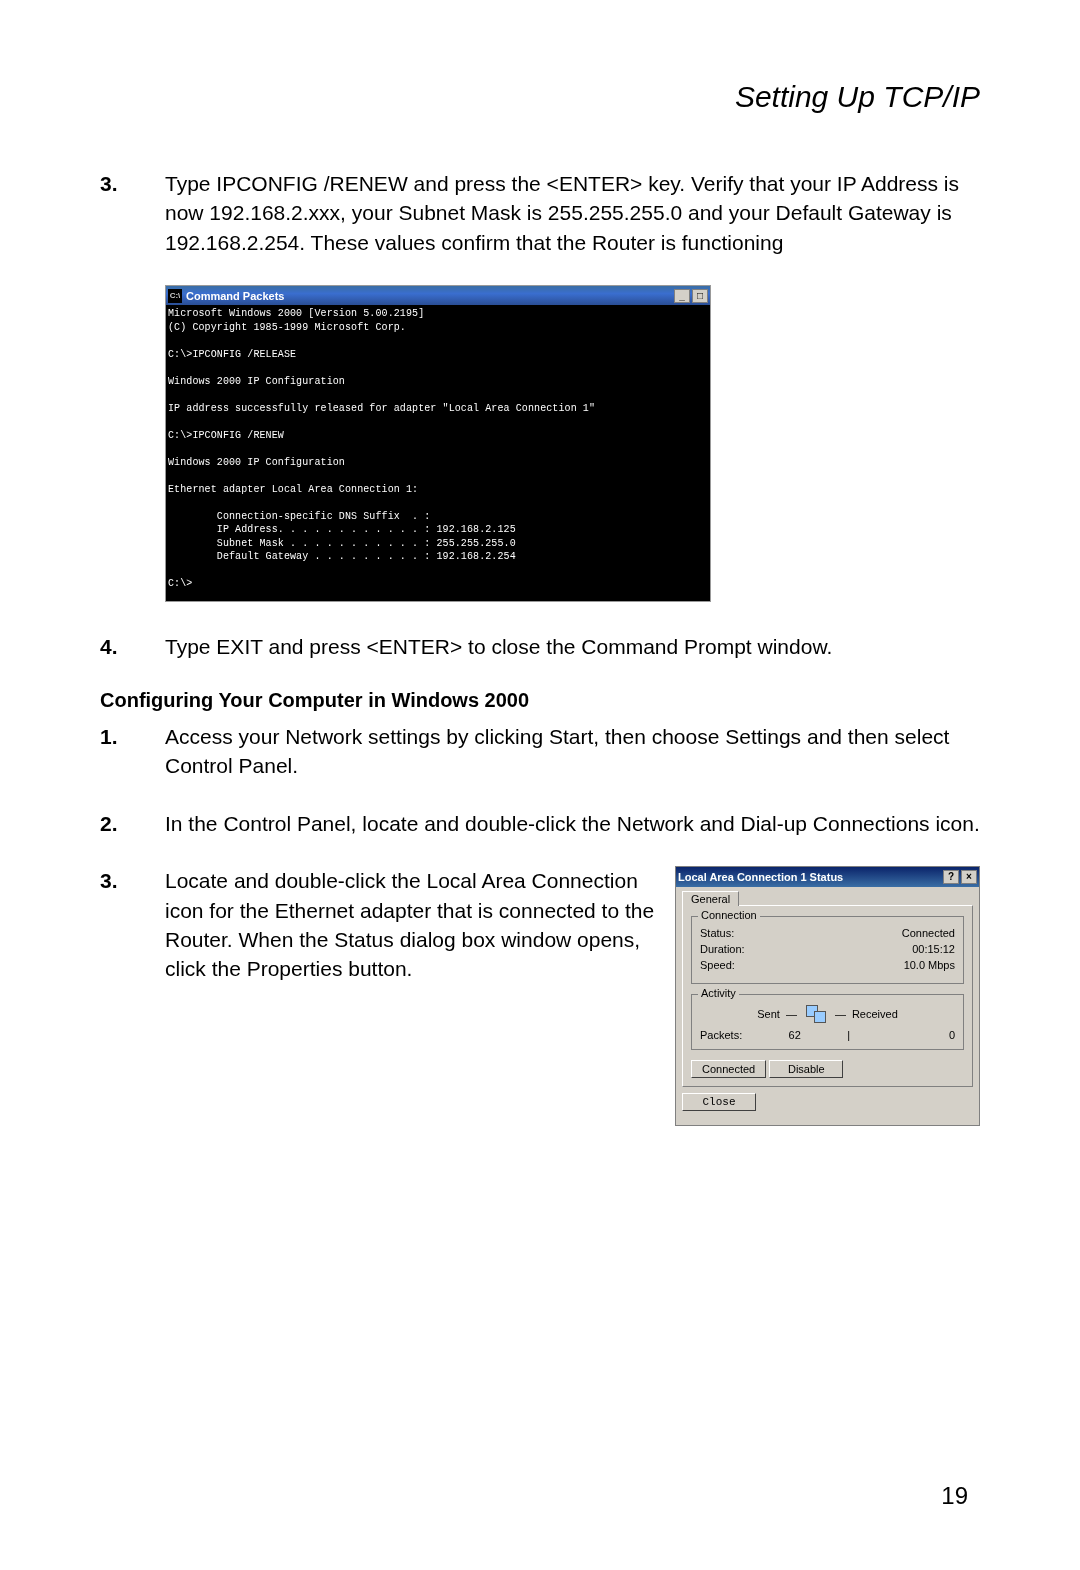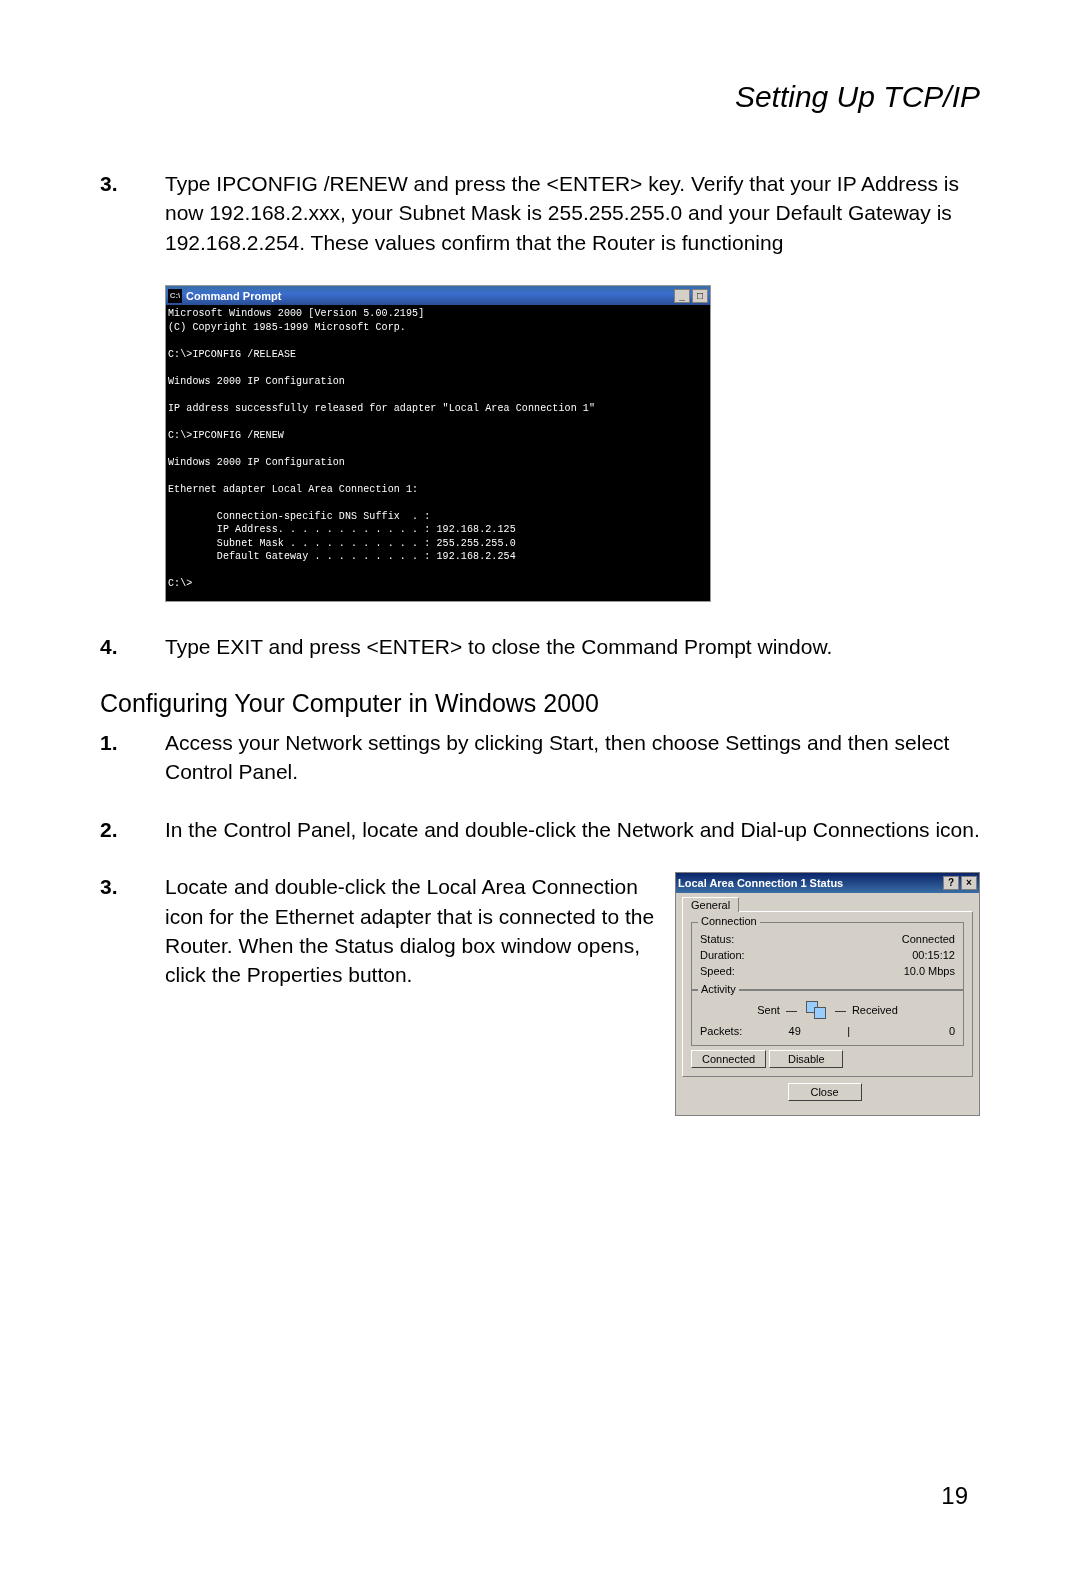--- a/index.html
+++ b/index.html
@@ -83,22 +83,22 @@
   .cmd-body {
     background: #000;
     color: #fff;
     font-size: 10px;
     line-height: 1.35;
     padding: 2px 2px 10px 2px;
     white-space: pre;
     letter-spacing: 0.1px;
   }
   .section-head {
-    font-weight: normal;
-    font-size: 25px;
+    font-weight: bold;
+    font-size: 20px;
     margin: 12px 0 10px 0;
   }
   .side-by-side {
     display: flex;
     gap: 20px;
   }
   .side-by-side .step { flex: 1; }
   .dialog {
     width: 305px;
     flex: 0 0 305px;
@@ -134,20 +134,21 @@
     border: 1px solid #fff;
     border-right-color: #808080;
     border-bottom-color: #808080;
     padding: 10px 8px 8px 8px;
     margin-top: -1px;
   }
   .group {
     border: 1px solid #808080;
     border-top-color: #fff-;
     padding: 6px 8px 8px 8px;
+    margin-bottom: 10px;
     position: relative;
   }
   .group-label {
     position: absolute;
     top: -8px;
     left: 6px;
     background: #d4d0c8;
     padding: 0 3px;
     font-size: 11px;
   }
@@ -182,21 +183,21 @@
     border-left: 1px solid #fff;
     border-right: 1px solid #404040;
     border-bottom: 1px solid #404040;
     padding: 2px 10px;
     font-size: 11px;
     display: inline-block;
     min-width: 52px;
     text-align: center;
   }
   .btn-row { margin-top: 4px; }
-  .close-row { display: flex; justify-content: center; padding: 6px 6px 6px 0; }
+  .close-row { display: flex; justify-content: flex-start; padding: 6px 6px 6px 0; font-family: Liberation Mono, monospace; }
   .page-num {
     position: absolute;
     bottom: 60px;
     right: 112px;
     font-size: 24px;
   }
   .act-line { display:flex; justify-content:space-between; margin-top:6px; }
 </style>
 </head>
 <body>
@@ -206,21 +207,21 @@
   <div class="page-title">Setting Up TCP/IP</div>
 
   <div class="step">
     <div class="step-num">3.</div>
     <div class="step-text">Type IPCONFIG /RENEW and press the &lt;ENTER&gt; key. Verify that your IP Address is now 192.168.2.xxx, your Subnet Mask is 255.255.255.0 and your Default Gateway is 192.168.2.254. These values confirm that the Router is functioning</div>
   </div>
 
   <div class="cmd-window">
     <div class="cmd-titlebar">
       <span class="t-icon">C:\</span>
-      <span>Command Prompt</span>
+      <span>Command Packets</span>
       <span class="spacer"></span>
       <span class="win-btn">_</span>
       <span class="win-btn">□</span>
     </div>
     <div class="cmd-body">Microsoft Windows 2000 [Version 5.00.2195]
 (C) Copyright 1985-1999 Microsoft Corp.
 
 C:\&gt;IPCONFIG /RELEASE
 
 Windows 2000 IP Configuration
@@ -297,21 +298,21 @@
             <div class="group-label">Activity</div>
             <div class="activity-row">
               <span>Sent</span>
               <span>—</span>
               <span class="pc-icon"></span>
               <span>—</span>
               <span>Received</span>
             </div>
             <div class="act-line">
               <span>Packets:</span>
-              <span style="flex:1; text-align:center;">49</span>
+              <span style="flex:1; text-align:center;">62</span>
               <span>|</span>
               <span style="flex:1; text-align:right;">0</span>
             </div>
           </div>
 
           <div class="btn-row">
             <span class="btn">Connected</span>
             <span class="btn">Disable</span>
           </div>
         </div>

